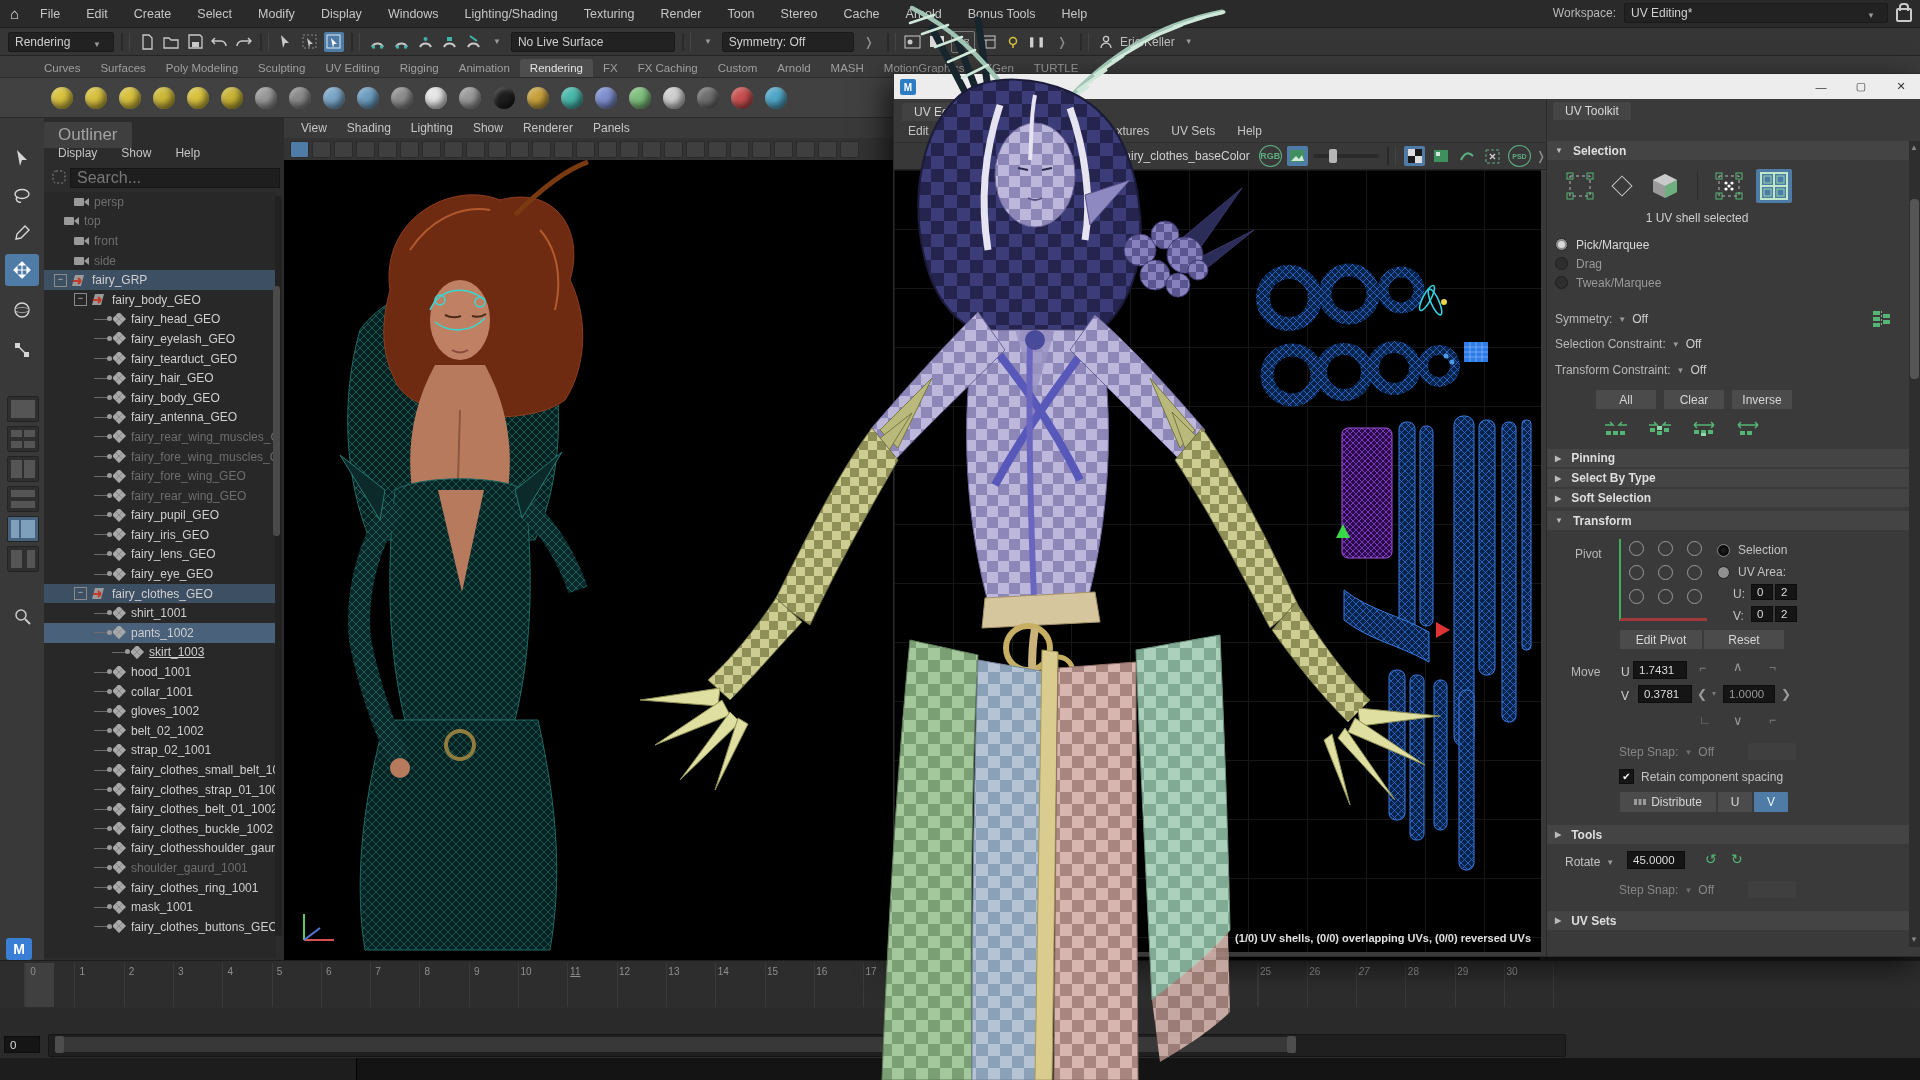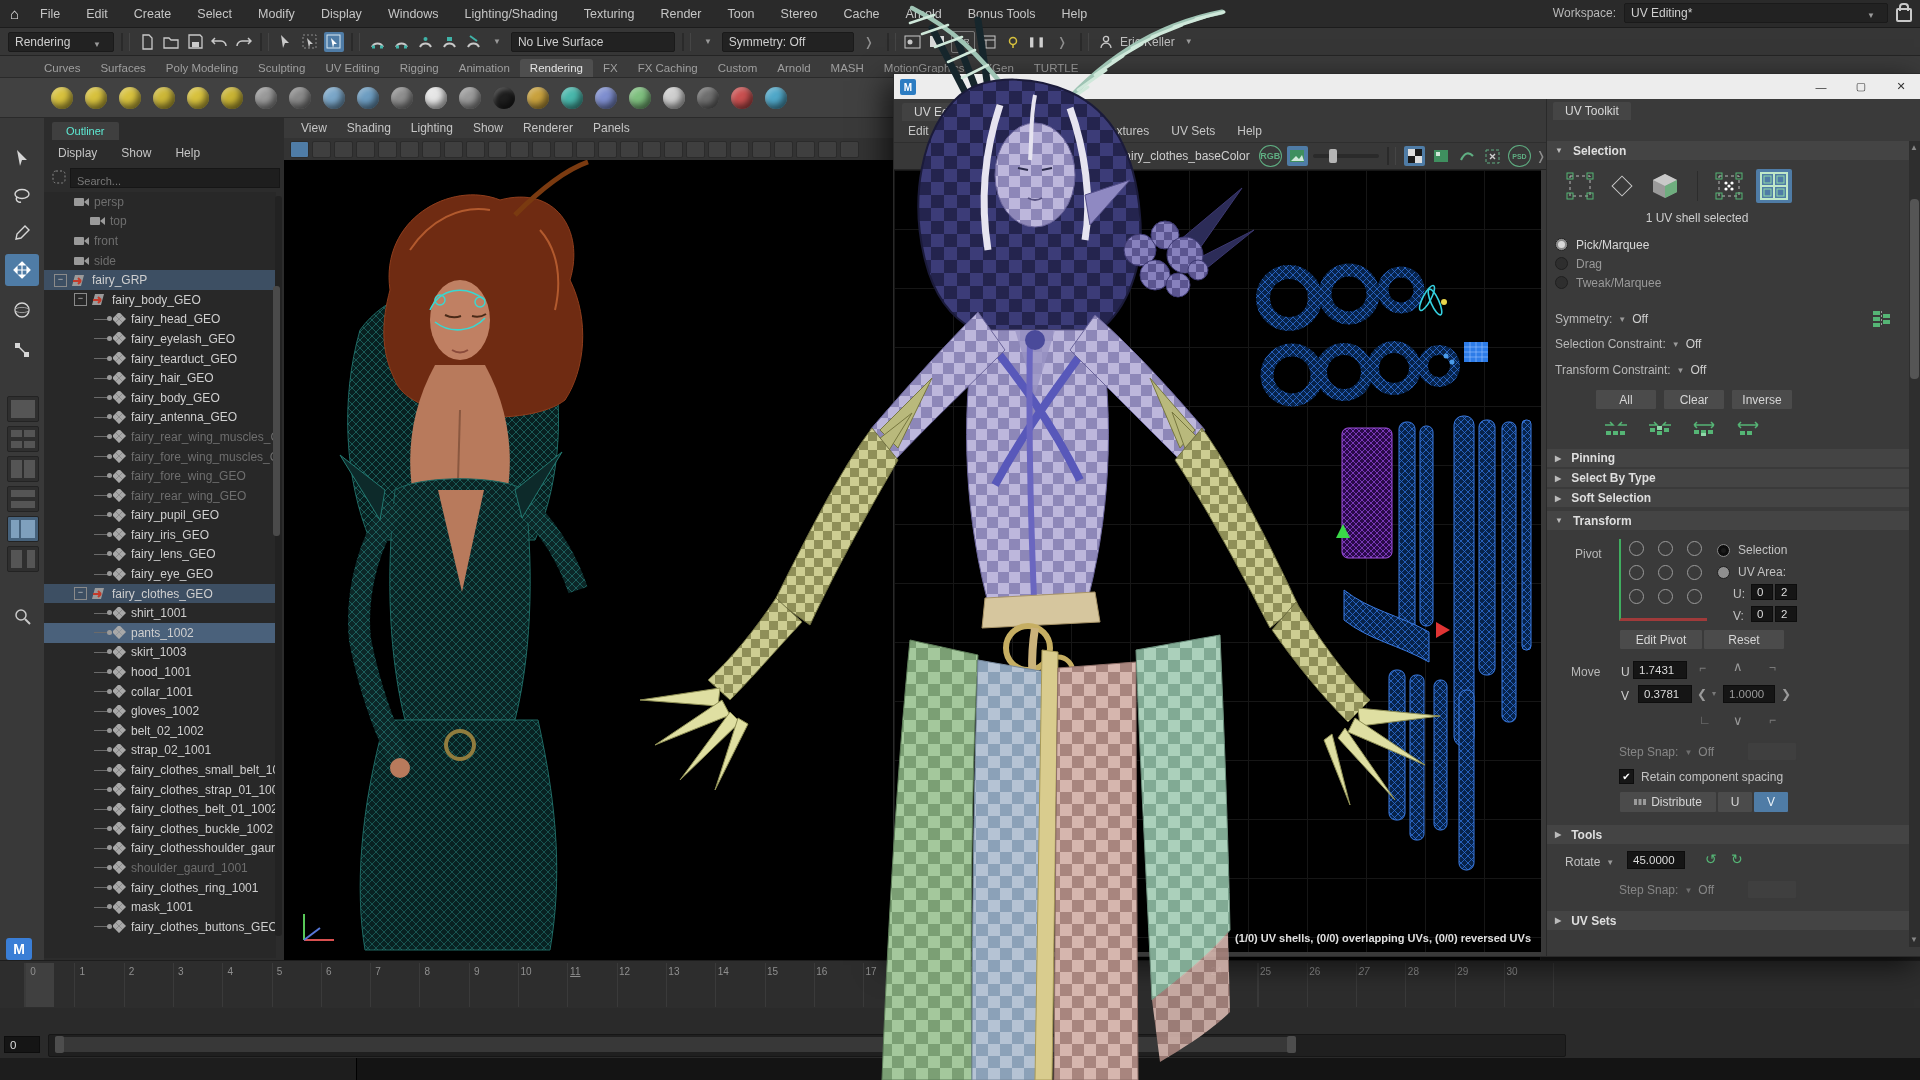--- a/index.html
+++ b/index.html
@@ -22,24 +22,24 @@
   .shic{width:32px;height:32px;display:flex;align-items:center;justify-content:center}
   .shic .ball{width:22px;height:22px;border-radius:50%;box-shadow:inset -3px -4px 6px rgba(0,0,0,.55),inset 2px 3px 4px rgba(255,255,255,.25)}
   
   #toolbox{left:0;top:118px;width:44px;height:842px;background:#393939;border-right:1px solid #2a2a2a}
   .tbx{position:absolute;left:5px;width:34px;height:32px;display:flex;align-items:center;justify-content:center;border-radius:3px}
   .tbx.hl{background:#4f7ca6}
   .lay{position:absolute;left:7px;width:30px;height:24px;background:#2f2f2f;border:1px solid #232323;border-radius:2px}
   .lay i{position:absolute;background:#555}
   
   #outliner{left:44px;top:118px;width:240px;height:842px;background:#2c2c2c;border-right:1px solid #1f1f1f}
-  #outl-tab{position:absolute;left:8px;top:4px;background:#3f3f3f;padding:3px 14px;font-size:11px;color:#5eead4;border-radius:2px 2px 0 0}
+  #outl-tab{position:absolute;left:0;top:4px;background:#3f3f3f;padding:3px 14px;font-size:17px;color:#a3a3a3;border-radius:2px 2px 0 0}
   #outl-menus{position:absolute;left:4px;top:26px;display:flex;gap:4px}
   .omn{padding:2px 10px;font-size:12px;color:#c4c4c4}
-  #outl-search{position:absolute;left:26px;top:50px;width:196px;height:18px;background:#1e1e1e;border:1px solid #161616;color:#787878;font-size:11px;padding:0 6px}
+  #outl-search{position:absolute;left:26px;top:50px;width:196px;height:18px;background:#1e1e1e;border:1px solid #161616;color:#787878;font-size:16px;padding:0 6px}
   #outl-list{position:absolute;left:0;top:74px;width:232px;height:766px;overflow:hidden;background:#282828}
   .orow{height:19.6px;display:flex;align-items:center;font-size:12px;color:#cscsc}
   .orow{color:#cfcfcf;white-space:nowrap}
   .orow.dim{color:#6e6e6e}
   .orow.sel{background:#3d4f63}
   .orow.sel2{background:#4a617b}
   .oexp{width:11px;height:11px;border:1px solid #8a8a8a;color:#c9c9c9;font-size:9px;line-height:9px;text-align:center;margin-right:4px;flex:0 0 auto}
   .oico{margin-right:5px;flex:0 0 auto;display:inline-flex}
   .twig{width:16px;height:1px;background:#6a6a6a;margin-right:3px;position:relative;flex:0 0 auto}
   .twig::after{content:"";position:absolute;right:-2px;top:-2.5px;width:5px;height:5px;border-radius:50%;background:#9a9a9a}
@@ -445,21 +445,21 @@
   <div id="outl-list">
       <div class="orow dim" style="padding-left: 30px;">
         <span class="oico">
           <svg width="15" height="10" viewBox="0 0 15 10">
             <rect x="0" y="1" width="10" height="8" rx="1" fill="#9a9a9a"></rect>
             <path d="M10 5l5-4v8z" fill="#9a9a9a"></path>
           </svg>
         </span>
         <span>persp</span>
       </div>
-      <div class="orow dim" style="padding-left: 46px;">
+      <div class="orow dim" style="padding-left: 20px;">
         <span class="oico">
           <svg width="15" height="10" viewBox="0 0 15 10">
             <rect x="0" y="1" width="10" height="8" rx="1" fill="#9a9a9a"></rect>
             <path d="M10 5l5-4v8z" fill="#9a9a9a"></path>
           </svg>
         </span>
         <span>top</span>
       </div>
       <div class="orow dim" style="padding-left: 30px;">
         <span class="oico">
@@ -726,21 +726,21 @@
             <g fill="#a8a8a8">
               <rect x="3.5" y="0" width="5" height="5" transform="rotate(45 6 2.5)"></rect>
               <rect x="0" y="3.5" width="5" height="5" transform="rotate(45 2.5 6)"></rect>
               <rect x="7" y="3.5" width="5" height="5" transform="rotate(45 9.5 6)"></rect>
               <rect x="3.5" y="7" width="5" height="5" transform="rotate(45 6 9.5)"></rect>
             </g>
           </svg>
         </span>
         <span>pants_1002</span>
       </div>
-      <div class="orow" style="padding-left: 50px;">
+      <div class="orow" style="padding-left: 68px; text-decoration: underline;">
         <span class="twig"></span>
         <span class="oico">
           <svg width="13" height="13" viewBox="0 0 13 13">
             <g fill="#a8a8a8">
               <rect x="3.5" y="0" width="5" height="5" transform="rotate(45 6 2.5)"></rect>
               <rect x="0" y="3.5" width="5" height="5" transform="rotate(45 2.5 6)"></rect>
               <rect x="7" y="3.5" width="5" height="5" transform="rotate(45 9.5 6)"></rect>
               <rect x="3.5" y="7" width="5" height="5" transform="rotate(45 6 9.5)"></rect>
             </g>
           </svg>

